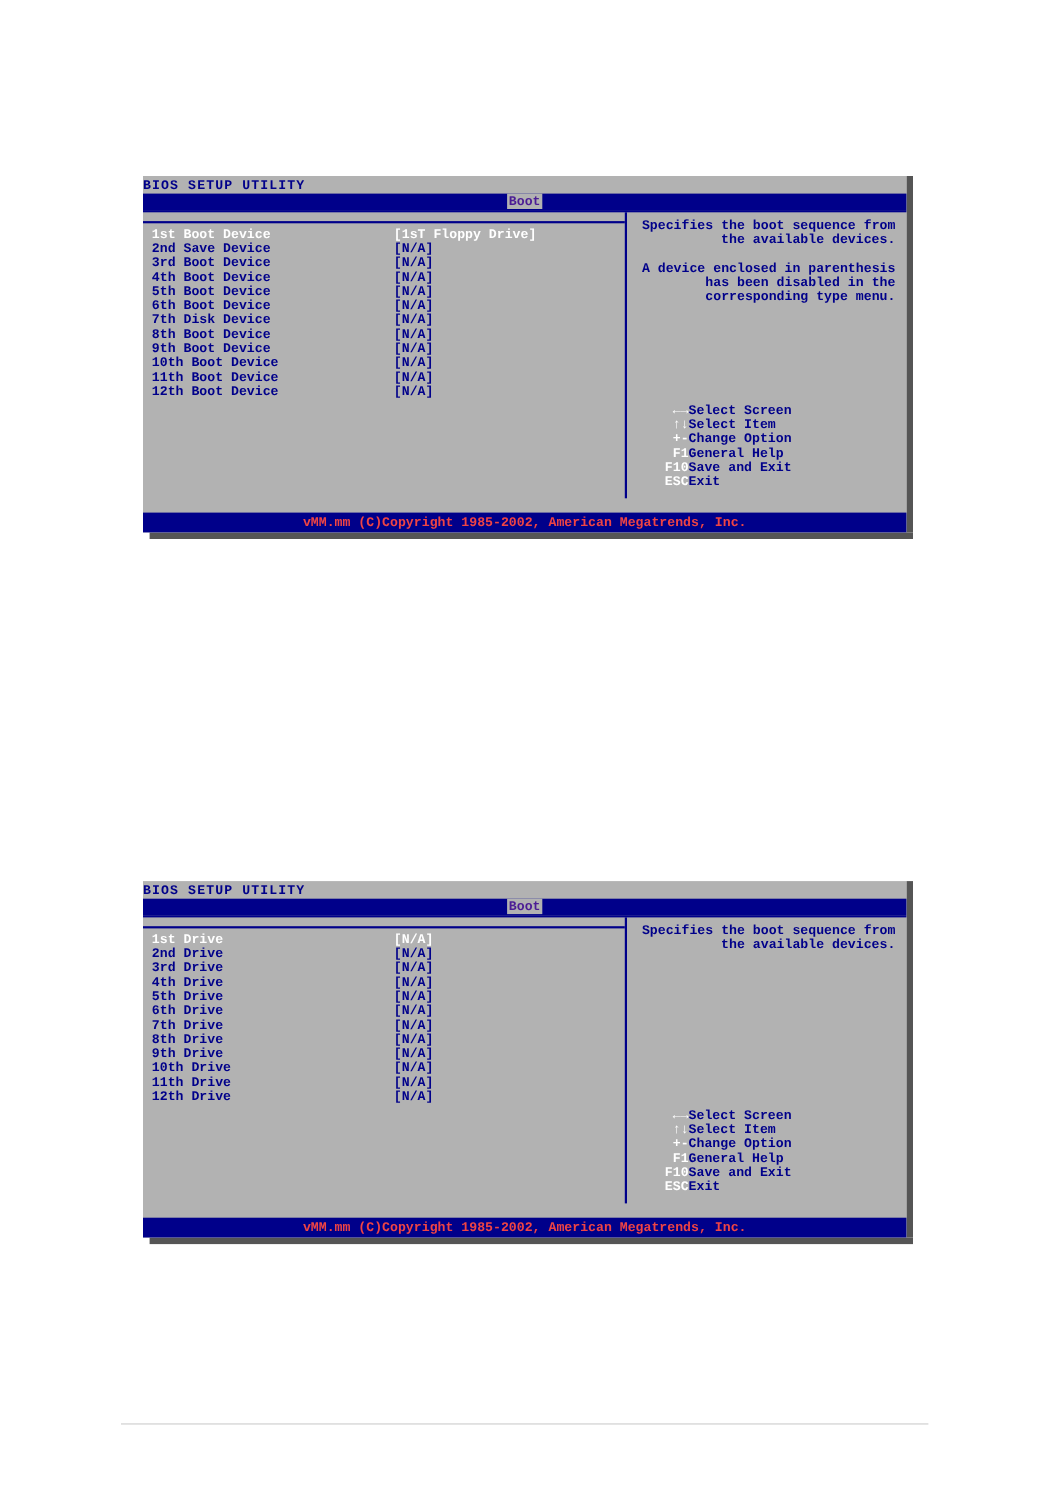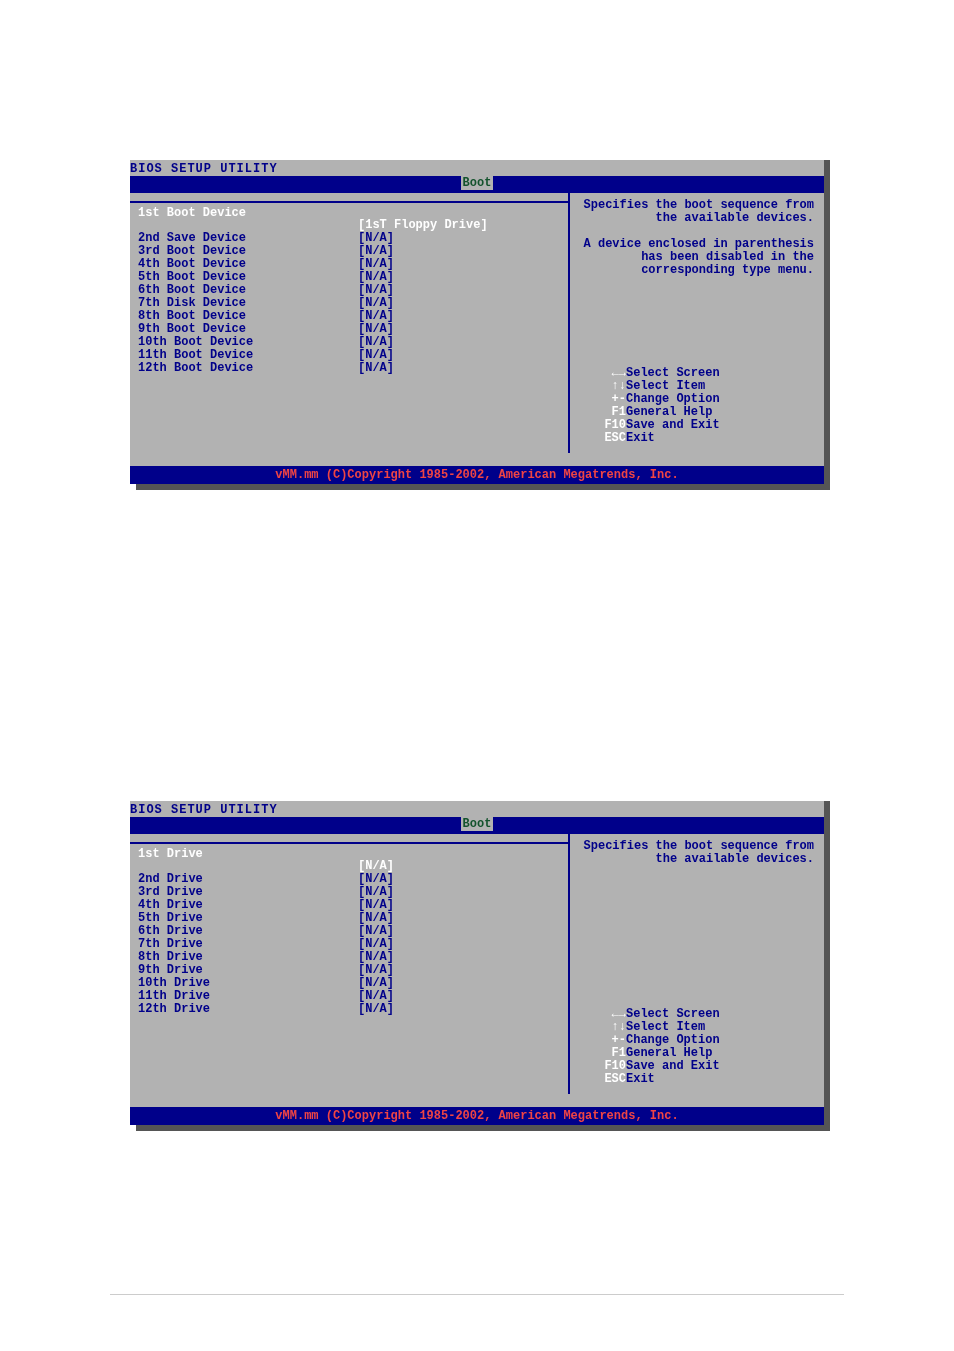--- a/index.html
+++ b/index.html
@@ -4,38 +4,38 @@
 <style>
   html,body{margin:0;padding:0;background:#fff;font-family:monospace;}
   .page{width:954px;height:1351px;position:relative;background:#fff;}
   .bios{
     position:absolute;left:130px;width:694px;height:324px;
     background:#b2b2b2;
     font-family:"Courier New",monospace;font-size:12px;font-weight:bold;
     box-sizing:border-box;
   }
   .title{color:#00008a;letter-spacing:1px;padding-top:2px;}
-  .tab{display:inline-block;background:#b2b2b2;color:#14532d;padding:0 2px;}
+  .tab{display:inline-block;background:#b2b2b2;color:#4c1d95;padding:0 2px;}
   .tabbar{background:#00008a;height:15px;text-align:center;}
   .panels{position:relative;height:260px;border-top:2px solid #00008a;}
   .panel-left{
     position:absolute;left:0;top:0;bottom:0;width:440px;
     border-right:2px solid #00008a;box-sizing:border-box;padding:6px 8px;
   }
   .panel-right{
     position:absolute;right:0;top:0;bottom:0;width:252px;
     box-sizing:border-box;padding:6px 10px;color:#00008a;text-align:right;
   }
   .heading{color:#00008a;margin-bottom:2px;}
   .hr{height:2px;background:#00008a;margin:2px -8px 4px -8px;}
   .item-row{display:flex;line-height:13px;gap:30px;}
   .item-label{width:190px;color:#00008a;}
   .item-value{color:#00008a;}
   .item-row.sel .item-label{color:#fff;}
-  .item-row.sel .item-value{color:#fff;margin-top:12px;}
+  .item-row.sel .item-value{color:#fff;}
   .help-text{white-space:pre-line;line-height:13px;}
   .nav-block{position:absolute;bottom:8px;}
   .nav-row{display:flex;line-height:13px;}
   .nav-key{width:44px;color:#fff;}
   .nav-act{color:#00008a;}
   .footer{
     position:absolute;left:0;right:0;bottom:0;height:18px;
     background:#00008a;color:#ef4444;text-align:center;line-height:18px;
     font-size:12px;
   }

